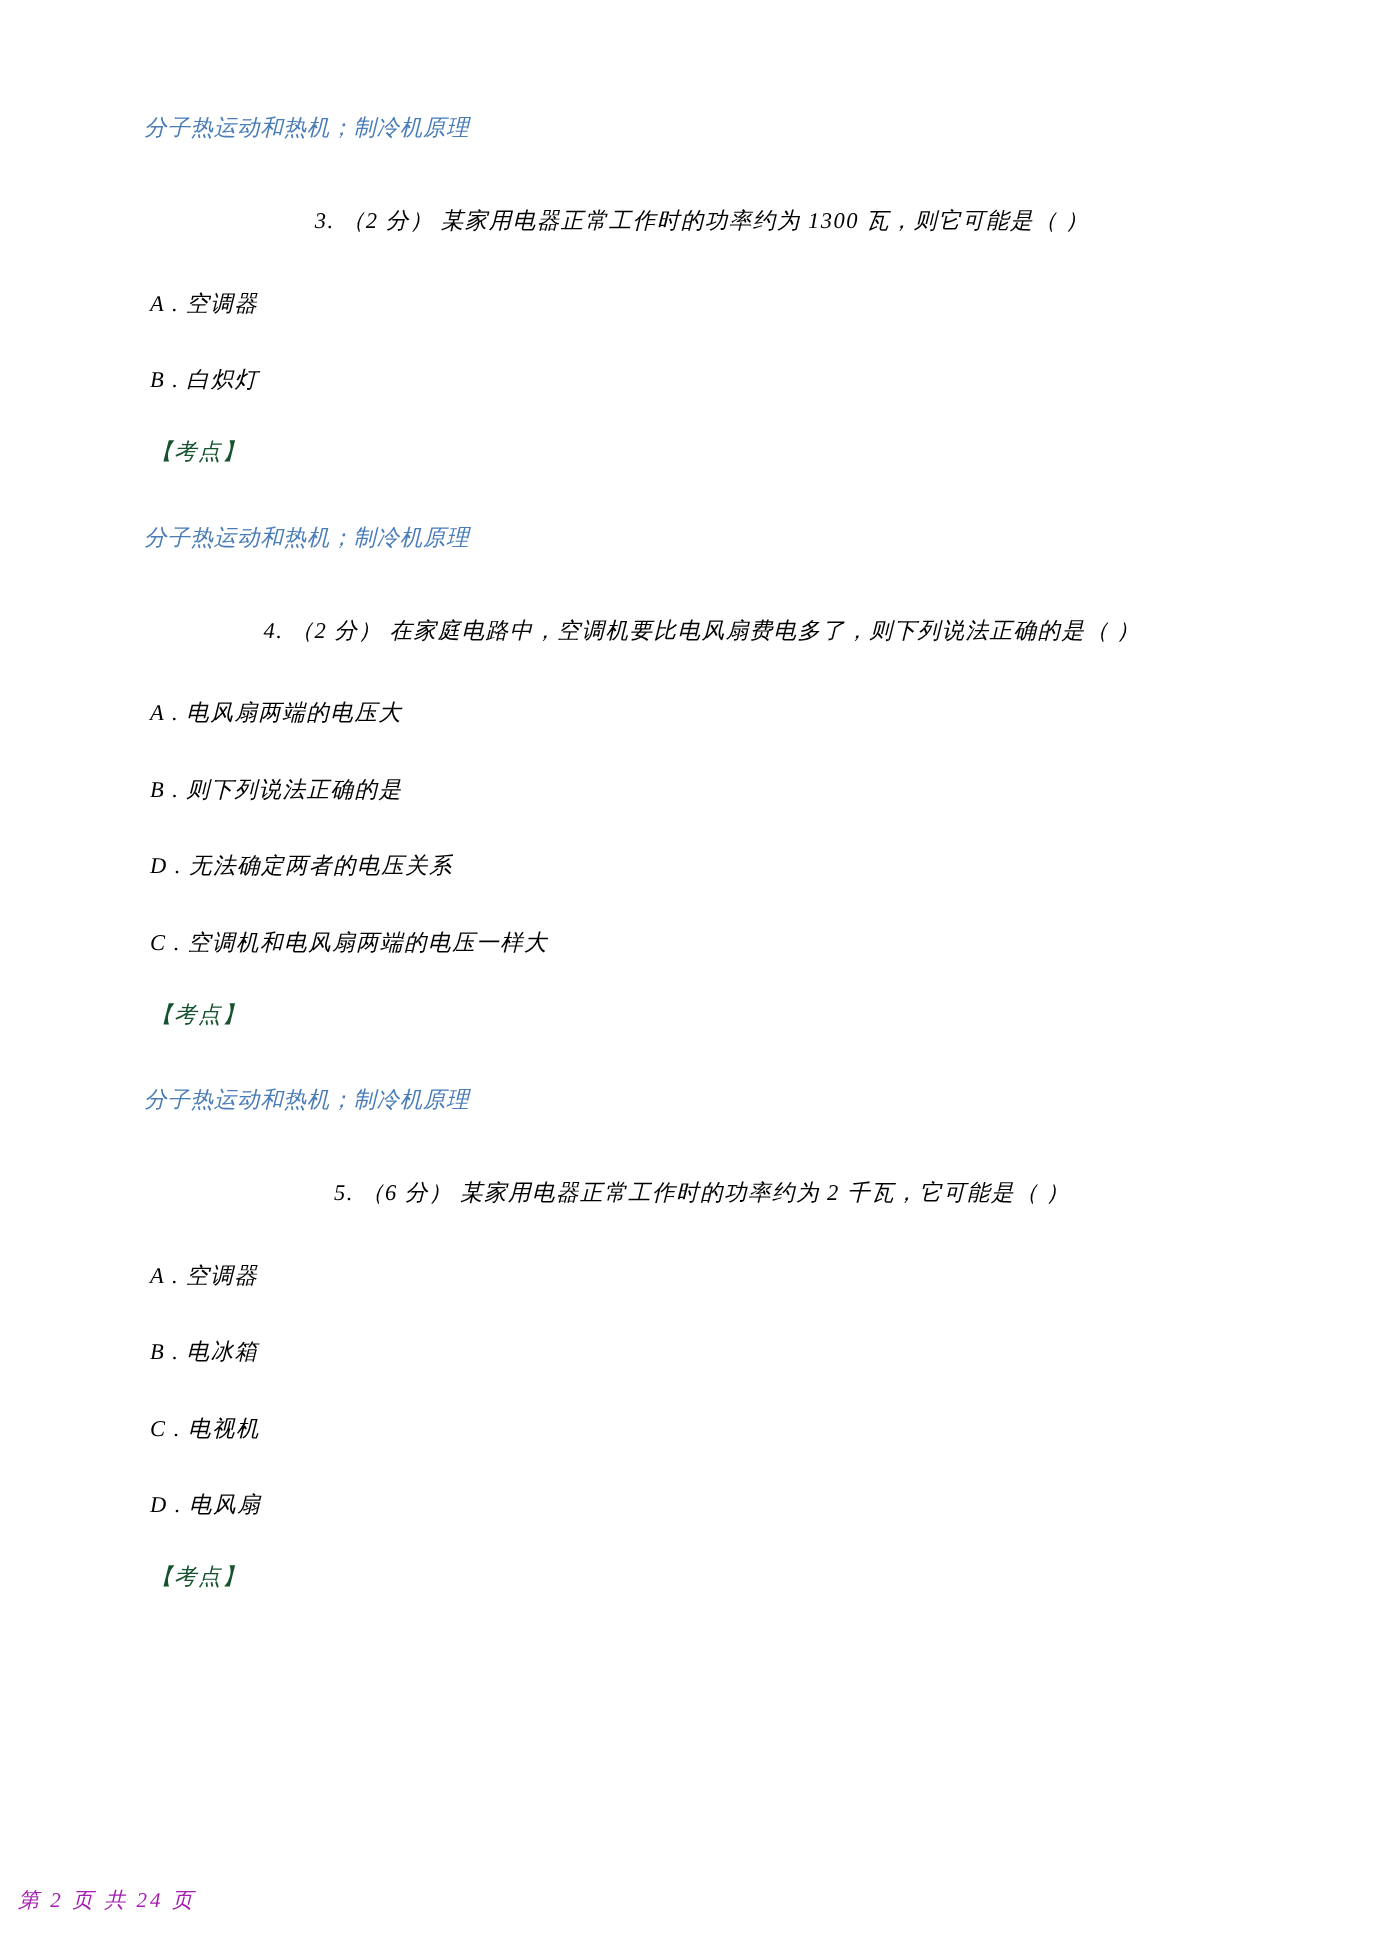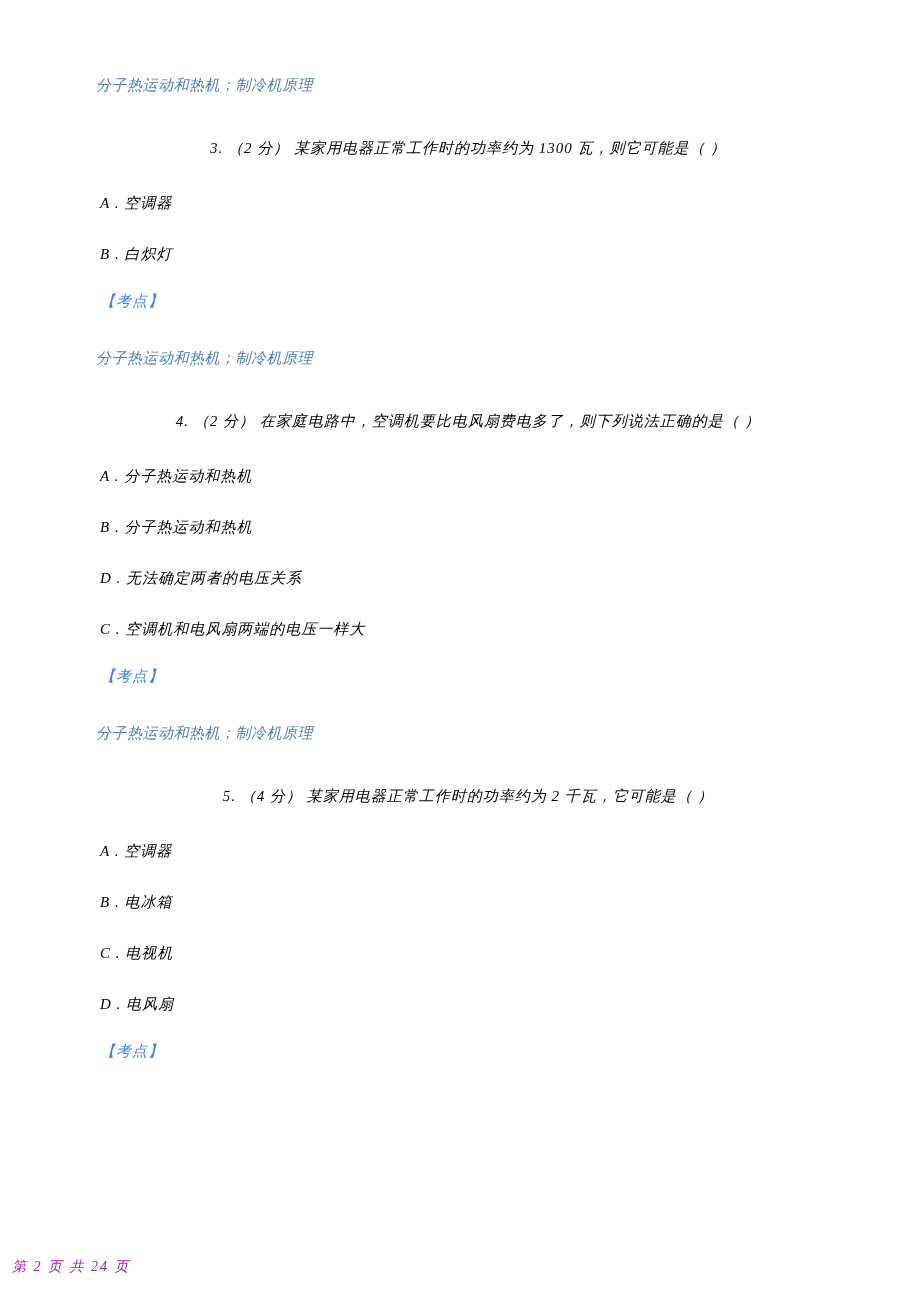--- a/index.html
+++ b/index.html
@@ -38,21 +38,21 @@
     }
     .option {
       font-size: 15px;
       color: #000000;
       line-height: 1.8;
       margin-bottom: 24px;
       letter-spacing: 1px;
     }
     .kaodian {
       font-size: 15px;
-      color: #3b82f6;
+      color: #14532d;
       margin-top: 8px;
       margin-bottom: 36px;
       letter-spacing: 1px;
     }
     .footer {
       position: absolute;
       bottom: 30px;
       left: 0;
       right: 0;
       font-size: 14px;
@@ -71,31 +71,31 @@
     <div class="question-text">3. （2 分） 某家用电器正常工作时的功率约为 1300 瓦，则它可能是（    ）</div>
     <div class="option">A . 空调器</div>
     <div class="option">B . 白炽灯</div>
     <div class="kaodian">【考点】</div>
   </div>
 
   <div class="topic-link">分子热运动和热机；制冷机原理</div>
 
   <div class="question-block">
     <div class="question-text">4. （2 分） 在家庭电路中，空调机要比电风扇费电多了，则下列说法正确的是（    ）</div>
-    <div class="option">A . 分子热运动和热机</div>
-    <div class="option">B . 分子热运动和热机</div>
+    <div class="option">A . 电风扇两端的电压大</div>
+    <div class="option">B . 则下列说法正确的是</div>
     <div class="option">D . 无法确定两者的电压关系</div>
     <div class="option">C . 空调机和电风扇两端的电压一样大</div>
     <div class="kaodian">【考点】</div>
   </div>
 
   <div class="topic-link">分子热运动和热机；制冷机原理</div>
 
   <div class="question-block">
-    <div class="question-text">5. （4 分） 某家用电器正常工作时的功率约为 2 千瓦，它可能是（    ）</div>
+    <div class="question-text">5. （6 分） 某家用电器正常工作时的功率约为 2 千瓦，它可能是（    ）</div>
     <div class="option">A . 空调器</div>
     <div class="option">B . 电冰箱</div>
     <div class="option">C . 电视机</div>
     <div class="option">D . 电风扇</div>
     <div class="kaodian">【考点】</div>
   </div>
 
 </div>
 
 <div class="footer">第 2 页 共 24 页</div>

